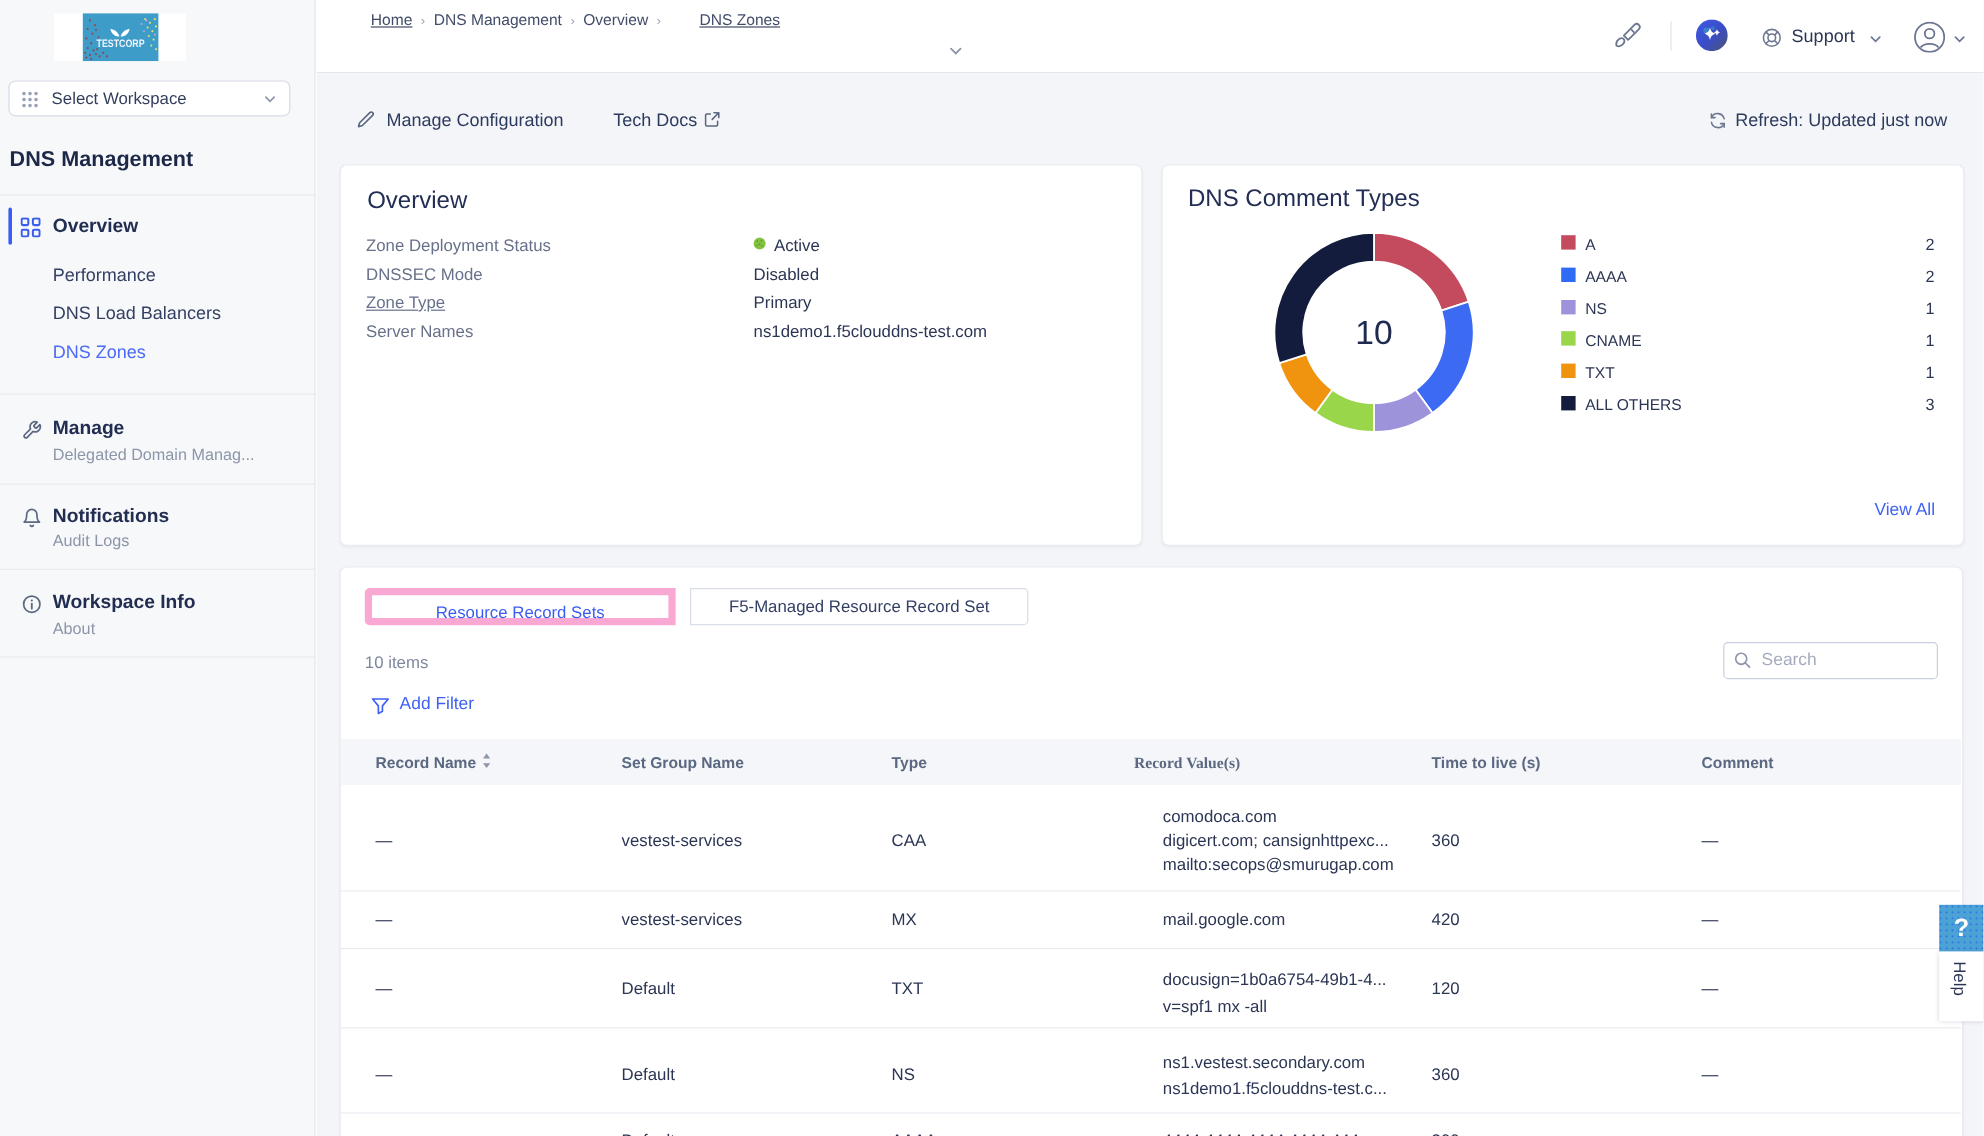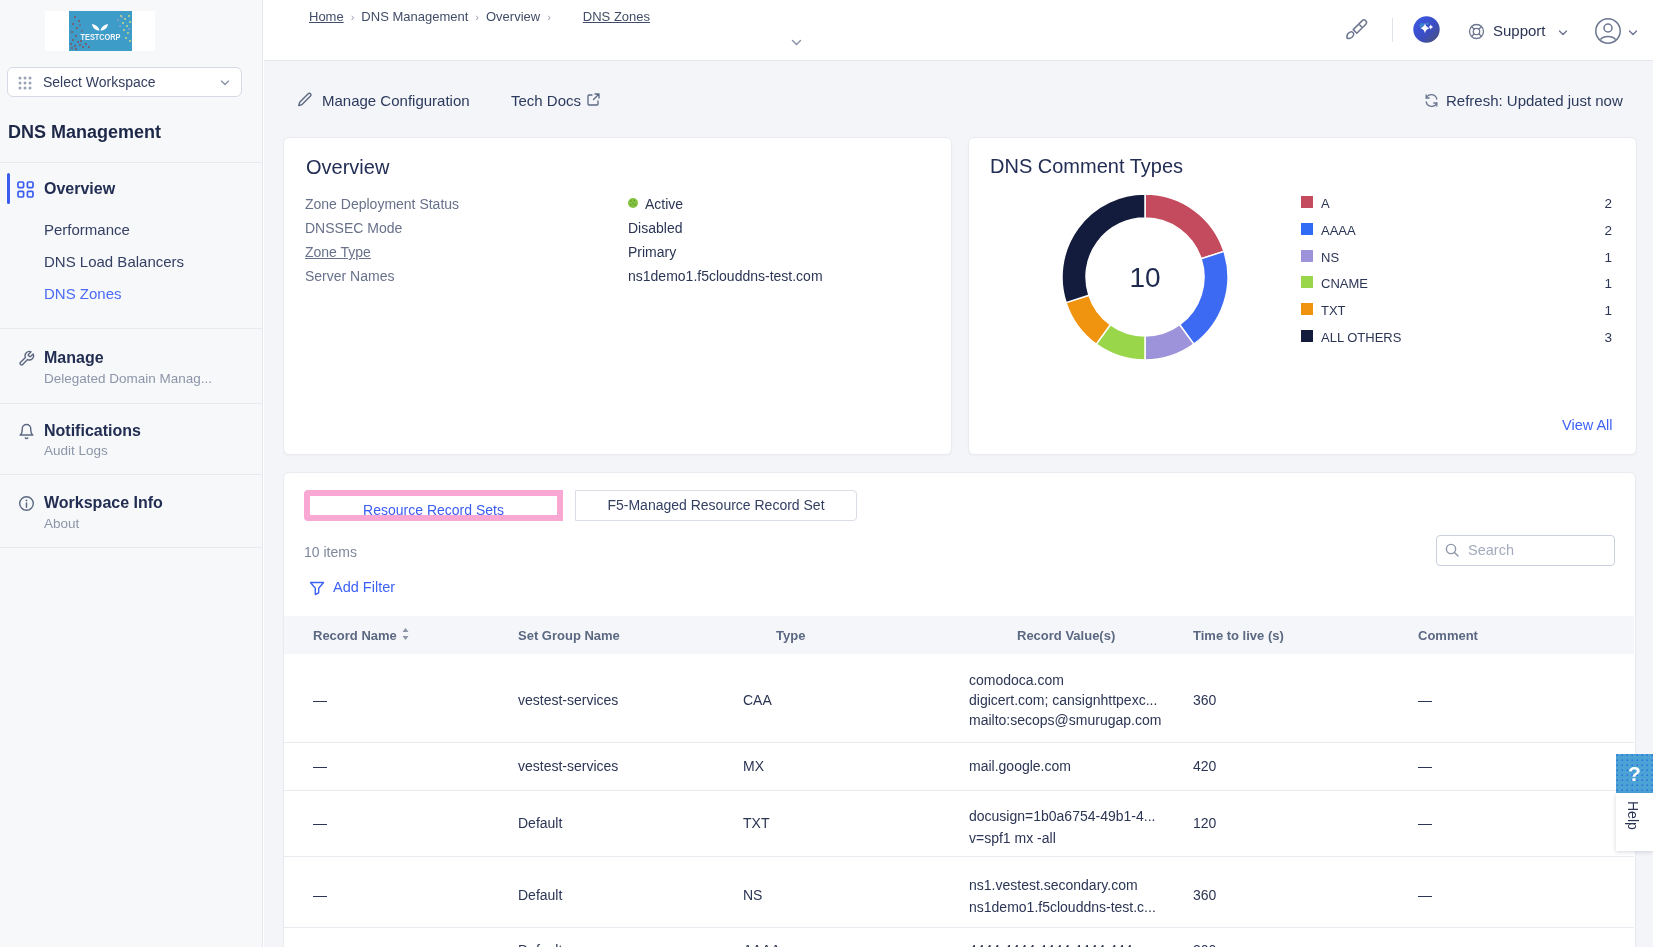--- a/index.html
+++ b/index.html
@@ -323,22 +323,22 @@
 </svg>
 <div class="abs bluelink" style="left:333px;top:579px;font-size:14.5px;">Add Filter</div>
 
 <div class="abs" style="left:284px;top:616px;width:1350px;height:38px;background:#f5f6f9;"></div>
 <div class="abs th" style="left:313px;top:628px;">Record Name</div>
 <svg class="abs" style="left:401px;top:627px;" width="9" height="14" viewBox="0 0 9 14">
   <path d="M4.5 1 L7.5 5 H1.5 Z" fill="#8d95a9"></path>
   <path d="M4.5 13 L7.5 9 H1.5 Z" fill="#8d95a9"></path>
 </svg>
 <div class="abs th" style="left:518px;top:628px;">Set Group Name</div>
-<div class="abs th" style="left:776px;top:628px;">Type</div>
-<div class="abs th" style="left:1017px;top:628px;">Record Value(s)</div>
+<div class="abs th" style="left:743px;top:628px;">Type</div>
+<div class="abs th" style="left:945px;top:628px;font-family:Liberation Serif, serif;">Record Value(s)</div>
 <div class="abs th" style="left:1193px;top:628px;">Time to live (s)</div>
 <div class="abs th" style="left:1418px;top:628px;">Comment</div>
 
 <div class="abs td" style="left:313px;top:690px;">—</div>
 <div class="abs td" style="left:518px;top:690px;">vestest-services</div>
 <div class="abs td" style="left:743px;top:690px;">CAA</div>
 <div class="abs td" style="left:969px;top:670px;">comodoca.com<br>digicert.com; cansignhttpexc...<br>mailto:secops@smurugap.com</div>
 <div class="abs td" style="left:1193px;top:690px;">360</div>
 <div class="abs td" style="left:1418px;top:690px;">—</div>
 <div class="rowline" style="top:742px;"></div>

